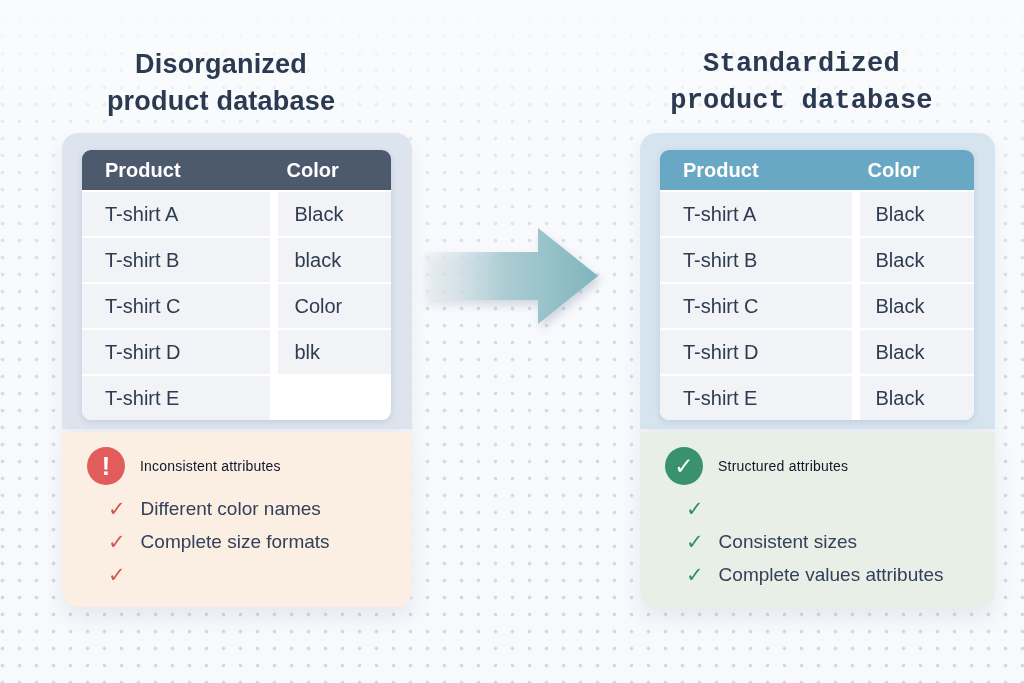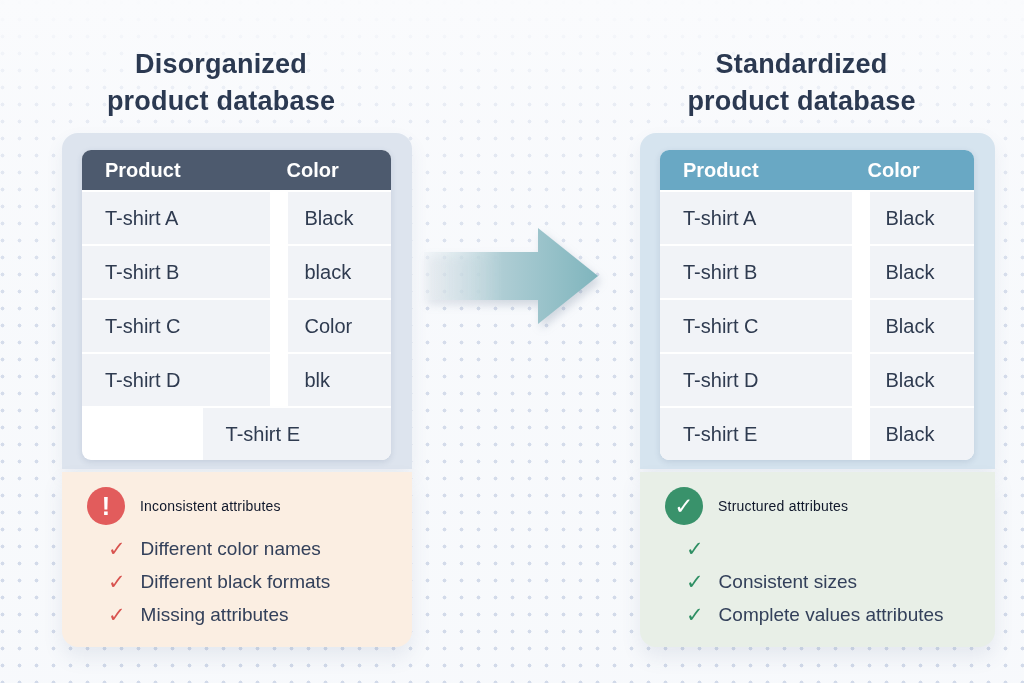--- a/index.html
+++ b/index.html
@@ -14,21 +14,21 @@
       radial-gradient(circle at 2.5px 2.5px, #cdd6e7 1.7px, rgba(205,214,231,0) 2.2px);
     background-size:100% 100%, 17px 17px;
   }
 
   .col-title{
     position:absolute; top:46px; text-align:center;
     font-size:27px; font-weight:bold; color:#2b3951; line-height:37px;
     letter-spacing:0.2px;
   }
   .col-title.left{ left:30px; width:382px; }
-  .col-title.right{ left:608px; width:387px; }
+  .col-title.right{ left:608px; width:387px;font-family:Liberation Mono, monospace; }
 
   .panel{ position:absolute; top:133px;padding-left:32px; }
   .panel.left{ left:30px; width:382px; }
   .panel.right{ left:608px; width:387px; }
 
   .table-card{
     border-radius:16px 16px 0 0;
     padding:17px 21px 9px 20px;
     box-shadow:0 8px 18px rgba(70,90,130,0.08);
   }
@@ -39,21 +39,21 @@
     background:#ffffff; border-radius:9px; overflow:hidden;
     display:flex; flex-direction:column; gap:2px;
     box-shadow:0 2px 6px rgba(50,70,110,0.14);
   }
   .thead{
     display:flex; height:40px; align-items:center;
     color:#ffffff; font-weight:bold; font-size:20px;
   }
   .panel.left  .thead{ background:#4d5a6e; }
   .panel.right .thead{ background:#69a8c4; }
-  .trow{ display:flex; gap:18px; height:52px;justify-content:flex-end; }
+  .trow{ display:flex; gap:8px; height:44px; }
   .cell{ display:flex; align-items:center; font-size:20px; color:#2f3b50; background:#f1f3f7; }
   .c1{ width:61%; padding-left:23px; }
   .c2{ flex:1; padding-left:16px; }
   .thead .c1, .thead .c2{ background:transparent; color:#fff; }
 
   .callout{
     margin-top:3px; border-radius:0 0 16px 16px;
     padding:15px 18px 16px 25px; min-height:158px;
     box-shadow:0 10px 20px rgba(70,90,130,0.10);
   }
@@ -131,25 +131,24 @@
       <div class="callout-header">
         <div class="callout-icon alert">!</div>
         <div class="callout-title">Inconsistent attributes</div>
       </div>
       <div class="callout-item">
         <span class="item-check">✓</span>
         <span>Different color names</span>
       </div>
       <div class="callout-item">
         <span class="item-check">✓</span>
-        <span>Different black formats</span>
-      </div>
-      <div class="callout-item">
-        <span class="item-check">✓</span>
-        <span>Missing attributes</span>
+        <span>Complete size formats</span>
+      </div>
+      <div class="callout-item">
+        <span class="item-check">✓</span>
       </div>
     </div>
   </div>
 
   <svg class="flow-arrow" width="174" height="96" viewBox="0 0 174 96">
     <defs>
       <linearGradient id="arrowGrad" x1="0" y1="0" x2="1" y2="0">
         <stop offset="0" stop-color="#eef2f6" stop-opacity="0.55"></stop>
         <stop offset="0.45" stop-color="#aecdd4"></stop>
         <stop offset="1" stop-color="#7fb5bd"></stop>

